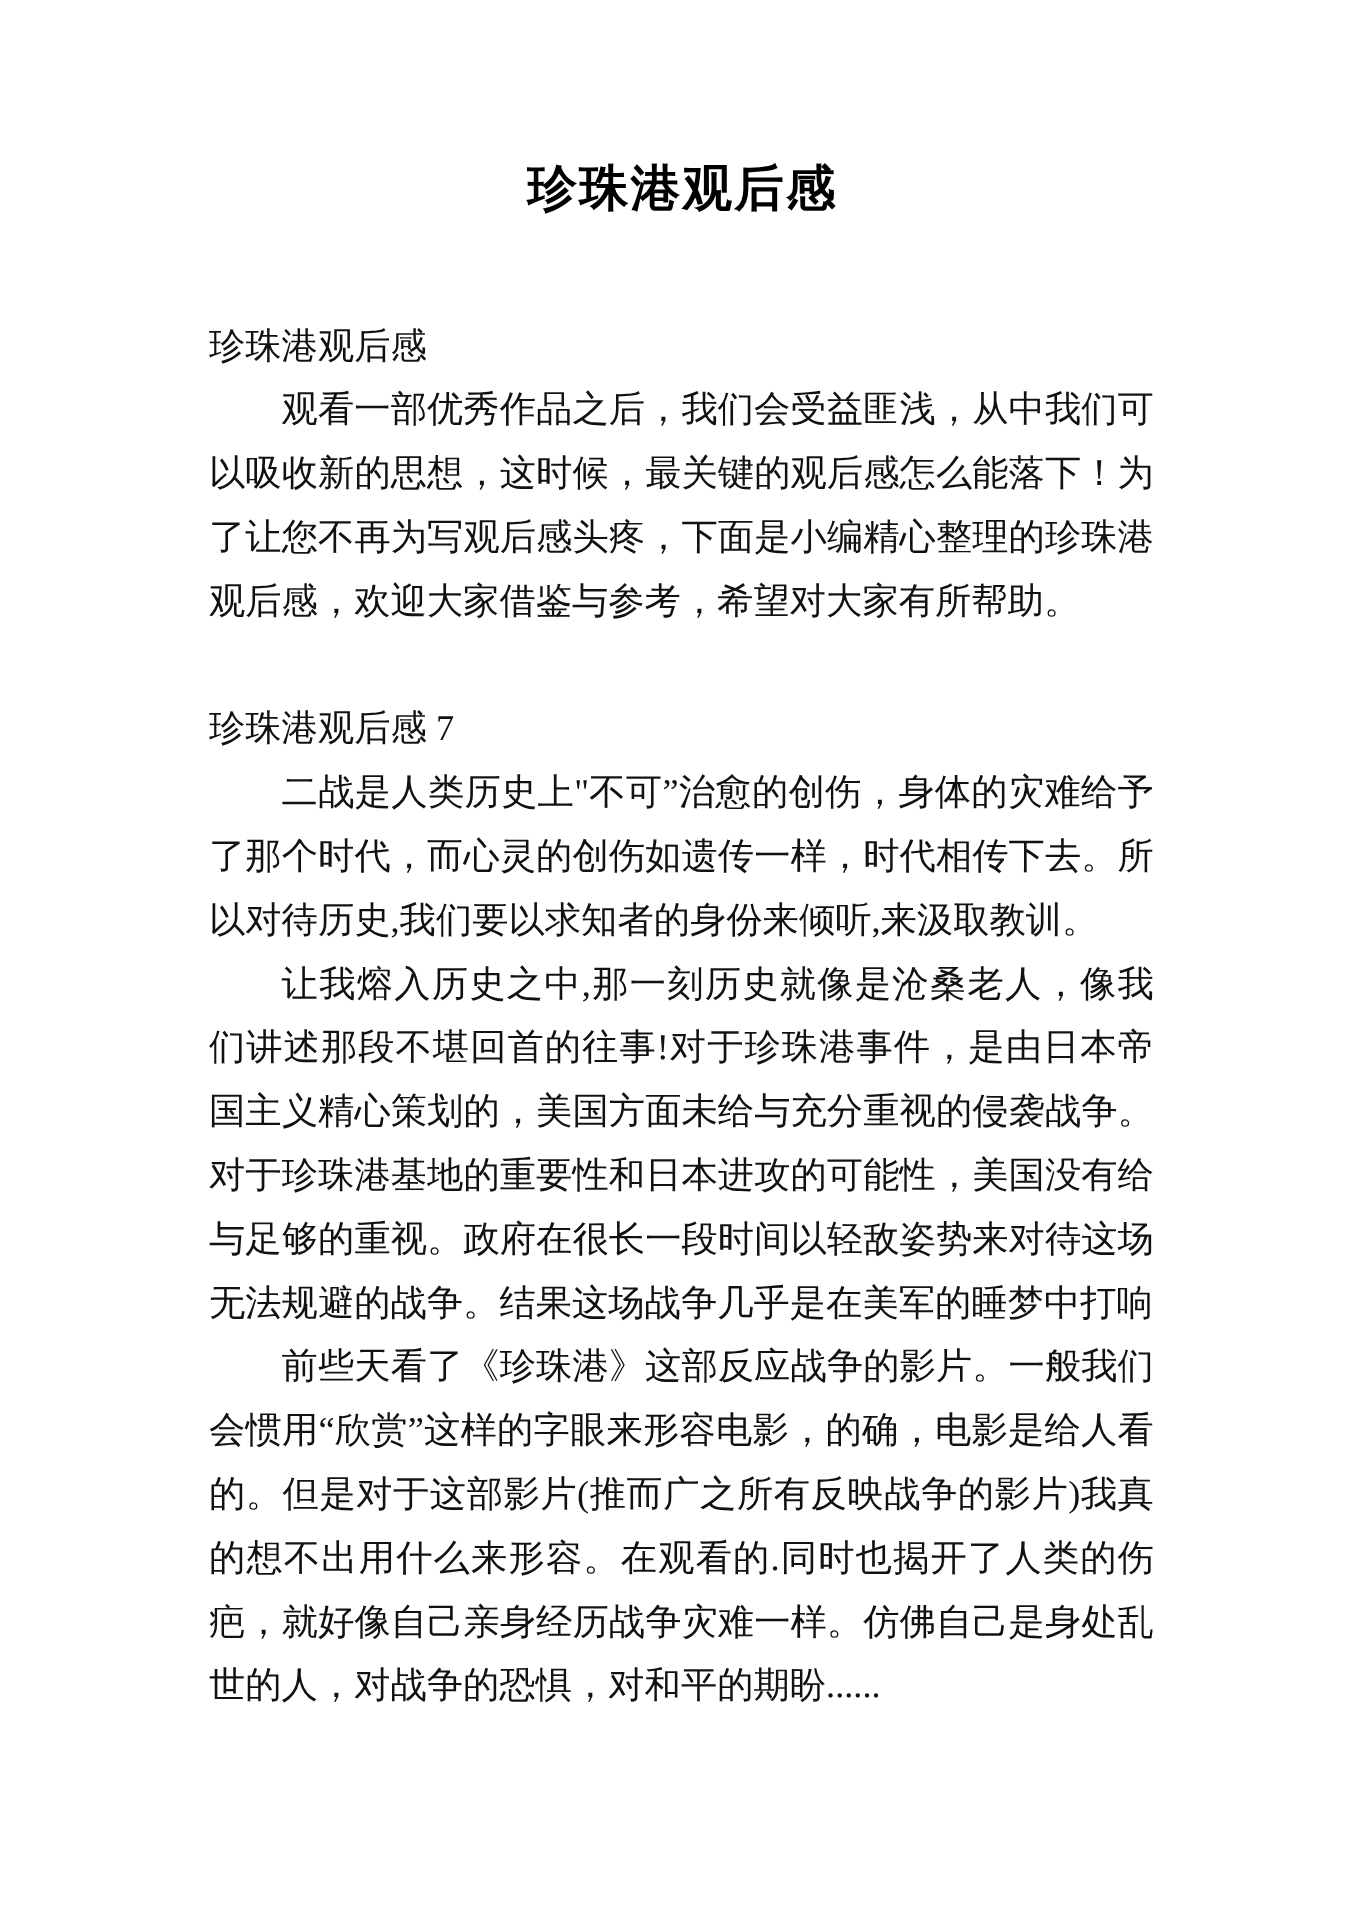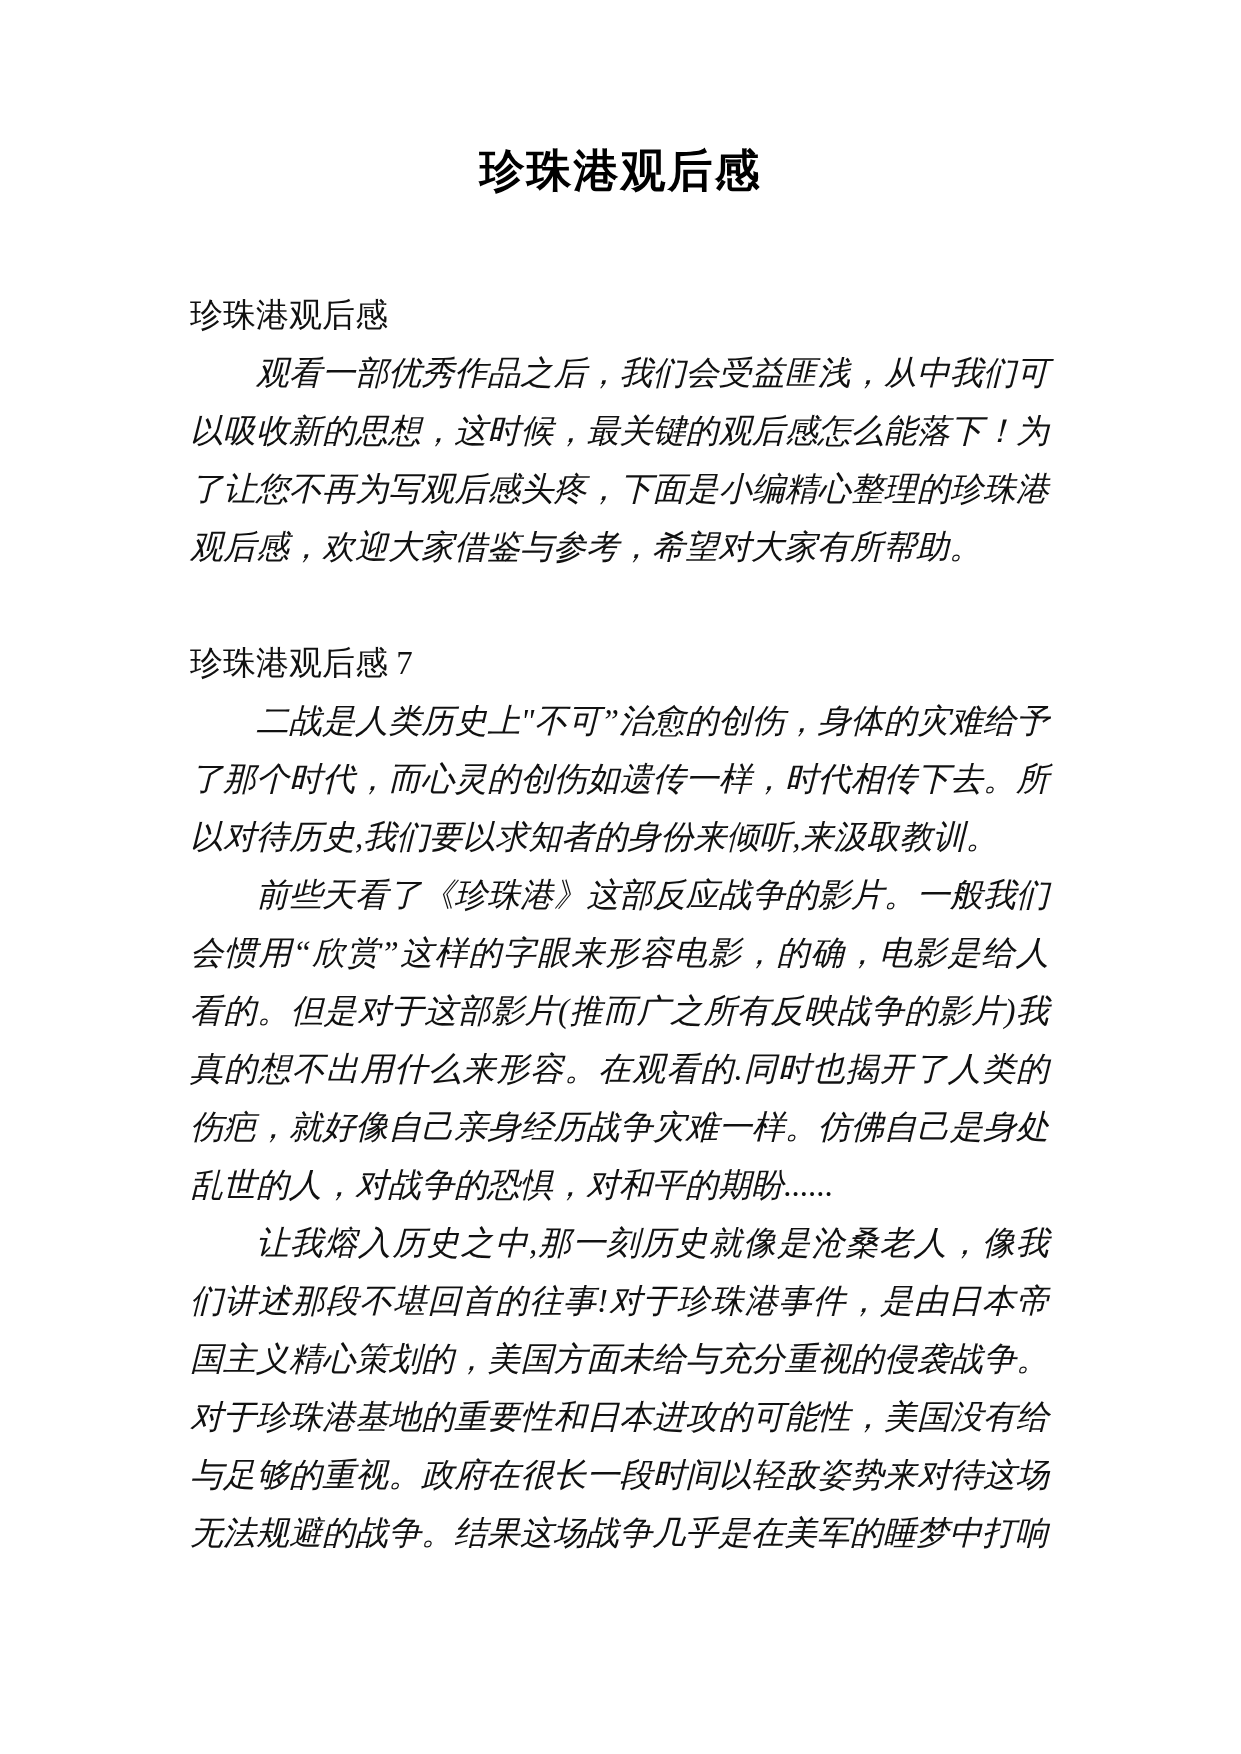--- a/index.html
+++ b/index.html
@@ -36,21 +36,20 @@
     text-justify: inter-ideograph;
     color: #111111;
     
     font-weight: normal;
   }
   .para {
     margin: 0;
   }
   .para.indent {
     text-indent: 66px;
-    font-style: italic;
   }
   .blank-line {
     height: 58px;
   }
 </style>
 </head>
 <body>
 
 <div class="page">
 
@@ -61,18 +60,18 @@
     <p class="para">珍珠港观后感</p>
 
     <p class="para indent">观看一部优秀作品之后，我们会受益匪浅，从中我们可以吸收新的思想，这时候，最关键的观后感怎么能落下！为了让您不再为写观后感头疼，下面是小编精心整理的珍珠港观后感，欢迎大家借鉴与参考，希望对大家有所帮助。</p>
 
     <div class="blank-line"></div>
 
     <p class="para">珍珠港观后感 7</p>
 
     <p class="para indent">二战是人类历史上"不可”治愈的创伤，身体的灾难给予了那个时代，而心灵的创伤如遗传一样，时代相传下去。所以对待历史,我们要以求知者的身份来倾听,来汲取教训。</p>
 
+    <p class="para indent">让我熔入历史之中,那一刻历史就像是沧桑老人，像我们讲述那段不堪回首的往事!对于珍珠港事件，是由日本帝国主义精心策划的，美国方面未给与充分重视的侵袭战争。对于珍珠港基地的重要性和日本进攻的可能性，美国没有给与足够的重视。政府在很长一段时间以轻敌姿势来对待这场无法规避的战争。结果这场战争几乎是在美军的睡梦中打响</p>
+
     <p class="para indent">前些天看了《珍珠港》这部反应战争的影片。一般我们会惯用“欣赏”这样的字眼来形容电影，的确，电影是给人看的。但是对于这部影片(推而广之所有反映战争的影片)我真的想不出用什么来形容。在观看的.同时也揭开了人类的伤疤，就好像自己亲身经历战争灾难一样。仿佛自己是身处乱世的人，对战争的恐惧，对和平的期盼......</p>
-
-    <p class="para indent">让我熔入历史之中,那一刻历史就像是沧桑老人，像我们讲述那段不堪回首的往事!对于珍珠港事件，是由日本帝国主义精心策划的，美国方面未给与充分重视的侵袭战争。对于珍珠港基地的重要性和日本进攻的可能性，美国没有给与足够的重视。政府在很长一段时间以轻敌姿势来对待这场无法规避的战争。结果这场战争几乎是在美军的睡梦中打响</p>
 
   </div>
 </div>
 
 </body></html>

